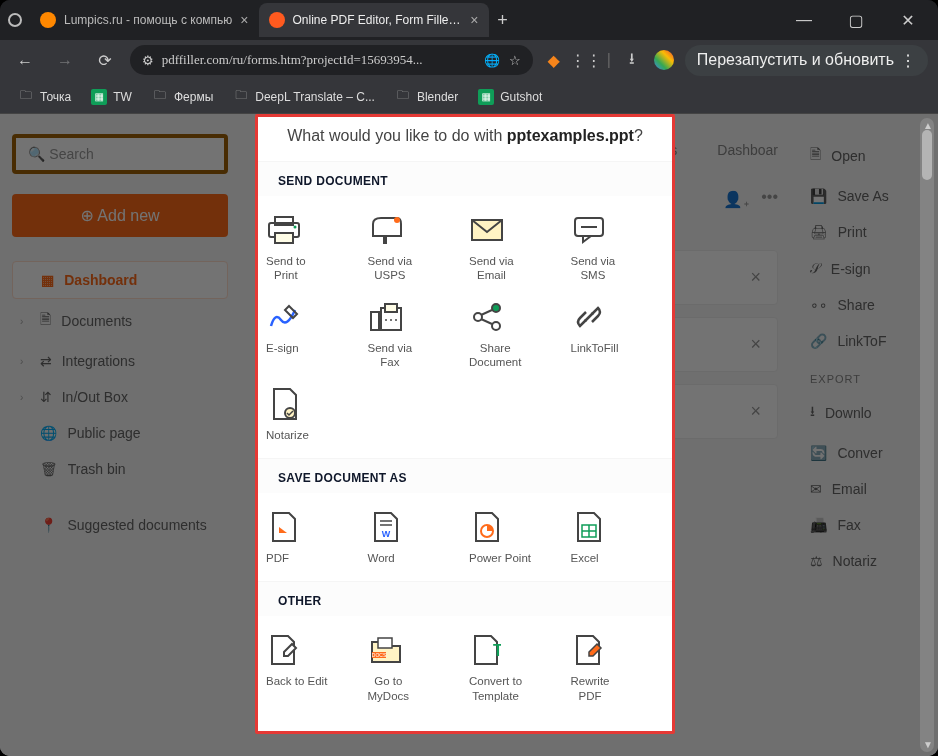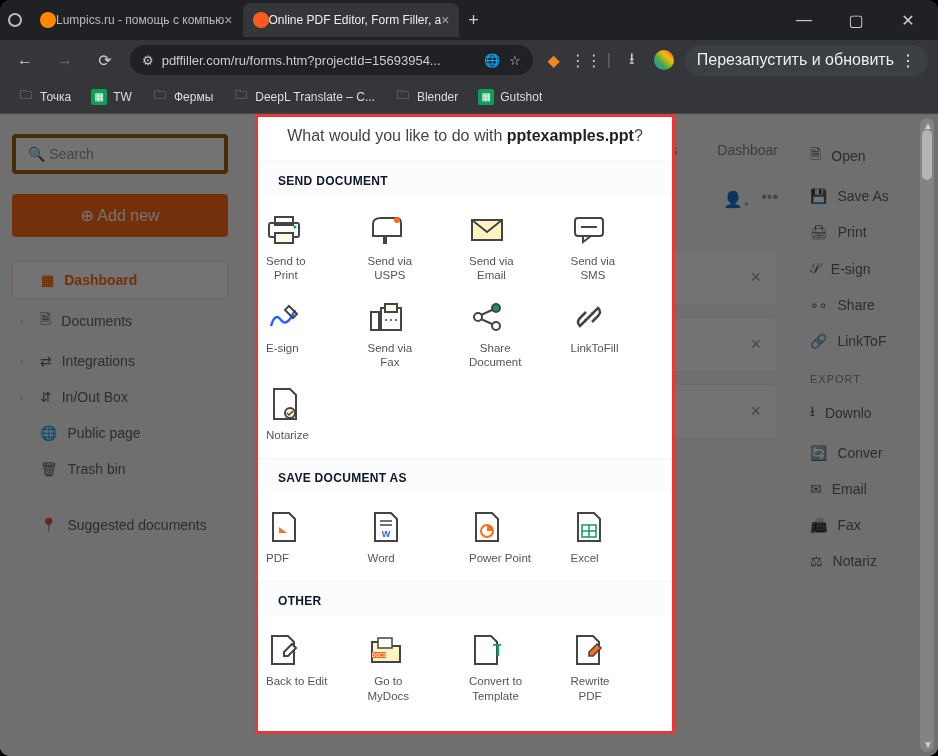--- a/index.html
+++ b/index.html
@@ -2,35 +2,35 @@
 <html><head>
 <meta charset="utf-8">
 <style>
 * { margin: 0; padding: 0; box-sizing: border-box; font-family: -apple-system, BlinkMacSystemFont, "Segoe UI", Arial, sans-serif; }
 body { background: #000; width: 938px; height: 756px; overflow: hidden; position: relative; }
 
 
 .browser-window { width: 938px; height: 756px; background: #202124; border-radius: 10px; overflow: hidden; display: flex; flex-direction: column; }
 .titlebar { height: 40px; display: flex; align-items: center; padding: 0 8px; background: #202124; }
 .tabs { display: flex; align-items: center; flex: 1; gap: 0; height: 100%; }
-.tab { display: flex; align-items: center; height: 34px; padding: 0 10px; border-radius: 8px 8px 0 0; gap: 0; max-width: 230px; cursor: pointer; }
+.tab { display: flex; align-items: center; height: 34px; padding: 0 10px; border-radius: 8px 8px 0 0; gap: 8px; max-width: 230px; cursor: pointer; }
 .tab.inactive { background: transparent; color: #bbb; }
 .tab.active { background: #35363a; color: #eee; }
 .tab .favicon { width: 16px; height: 16px; border-radius: 50%; flex-shrink: 0; }
 .tab .tab-title { font-size: 12px; white-space: nowrap; overflow: hidden; text-overflow: ellipsis; flex: 1; }
 .tab .tab-close { color: #aaa; font-size: 14px; flex-shrink: 0; }
 .tab-logo-circle { width: 14px; height: 14px; border-radius: 50%; border: 2px solid #bbb; display: inline-block; margin-right: 8px; }
 .new-tab { width: 28px; height: 28px; display: flex; align-items: center; justify-content: center; color: #ccc; font-size: 18px; cursor: pointer; }
 .window-controls { display: flex; gap: 8px; }
 .win-btn { width: 44px; height: 30px; display: flex; align-items: center; justify-content: center; color: #ccc; cursor: pointer; }
 
 .toolbar { height: 40px; background: #35363a; display: flex; align-items: center; padding: 0 10px; gap: 10px; }
 .nav-btn { width: 30px; height: 30px; display: flex; align-items: center; justify-content: center; color: #ccc; cursor: pointer; border-radius: 50%; }
 .addressbar { flex: 1; height: 30px; background: #202124; border-radius: 15px; display: flex; align-items: center; padding: 0 12px; gap: 8px; color: #ccc; font-size: 13px; }
-.addressbar .url-text { flex: 1; white-space: nowrap; overflow: hidden; }
+.addressbar .url-text { flex: 1; white-space: nowrap; overflow: hidden; font-family: Liberation Serif, serif; }
 .tb-icon { width: 22px; height: 22px; display: flex; align-items: center; justify-content: center; color: #ccc; cursor: pointer; }
 .restart-btn { background: #3c4043; color: #eee; padding: 6px 12px; border-radius: 16px; font-size: 16px; display: flex; align-items: center; gap: 6px; cursor: pointer; }
 
 .bookmarks { height: 34px; background: #35363a; display: flex; align-items: center; padding: 0 10px; gap: 4px; border-bottom: 1px solid #444; }
 .bm-item { display: flex; align-items: center; gap: 6px; padding: 4px 8px; color: #ddd; font-size: 12px; cursor: pointer; border-radius: 4px; }
 .bm-icon { width: 16px; height: 16px; display: flex; align-items: center; justify-content: center; }
 .bm-icon.green { background: #0f9d58; border-radius: 2px; color: #fff; font-size: 10px; }
 .bm-icon.folder { color: #aaa; }
 
 

